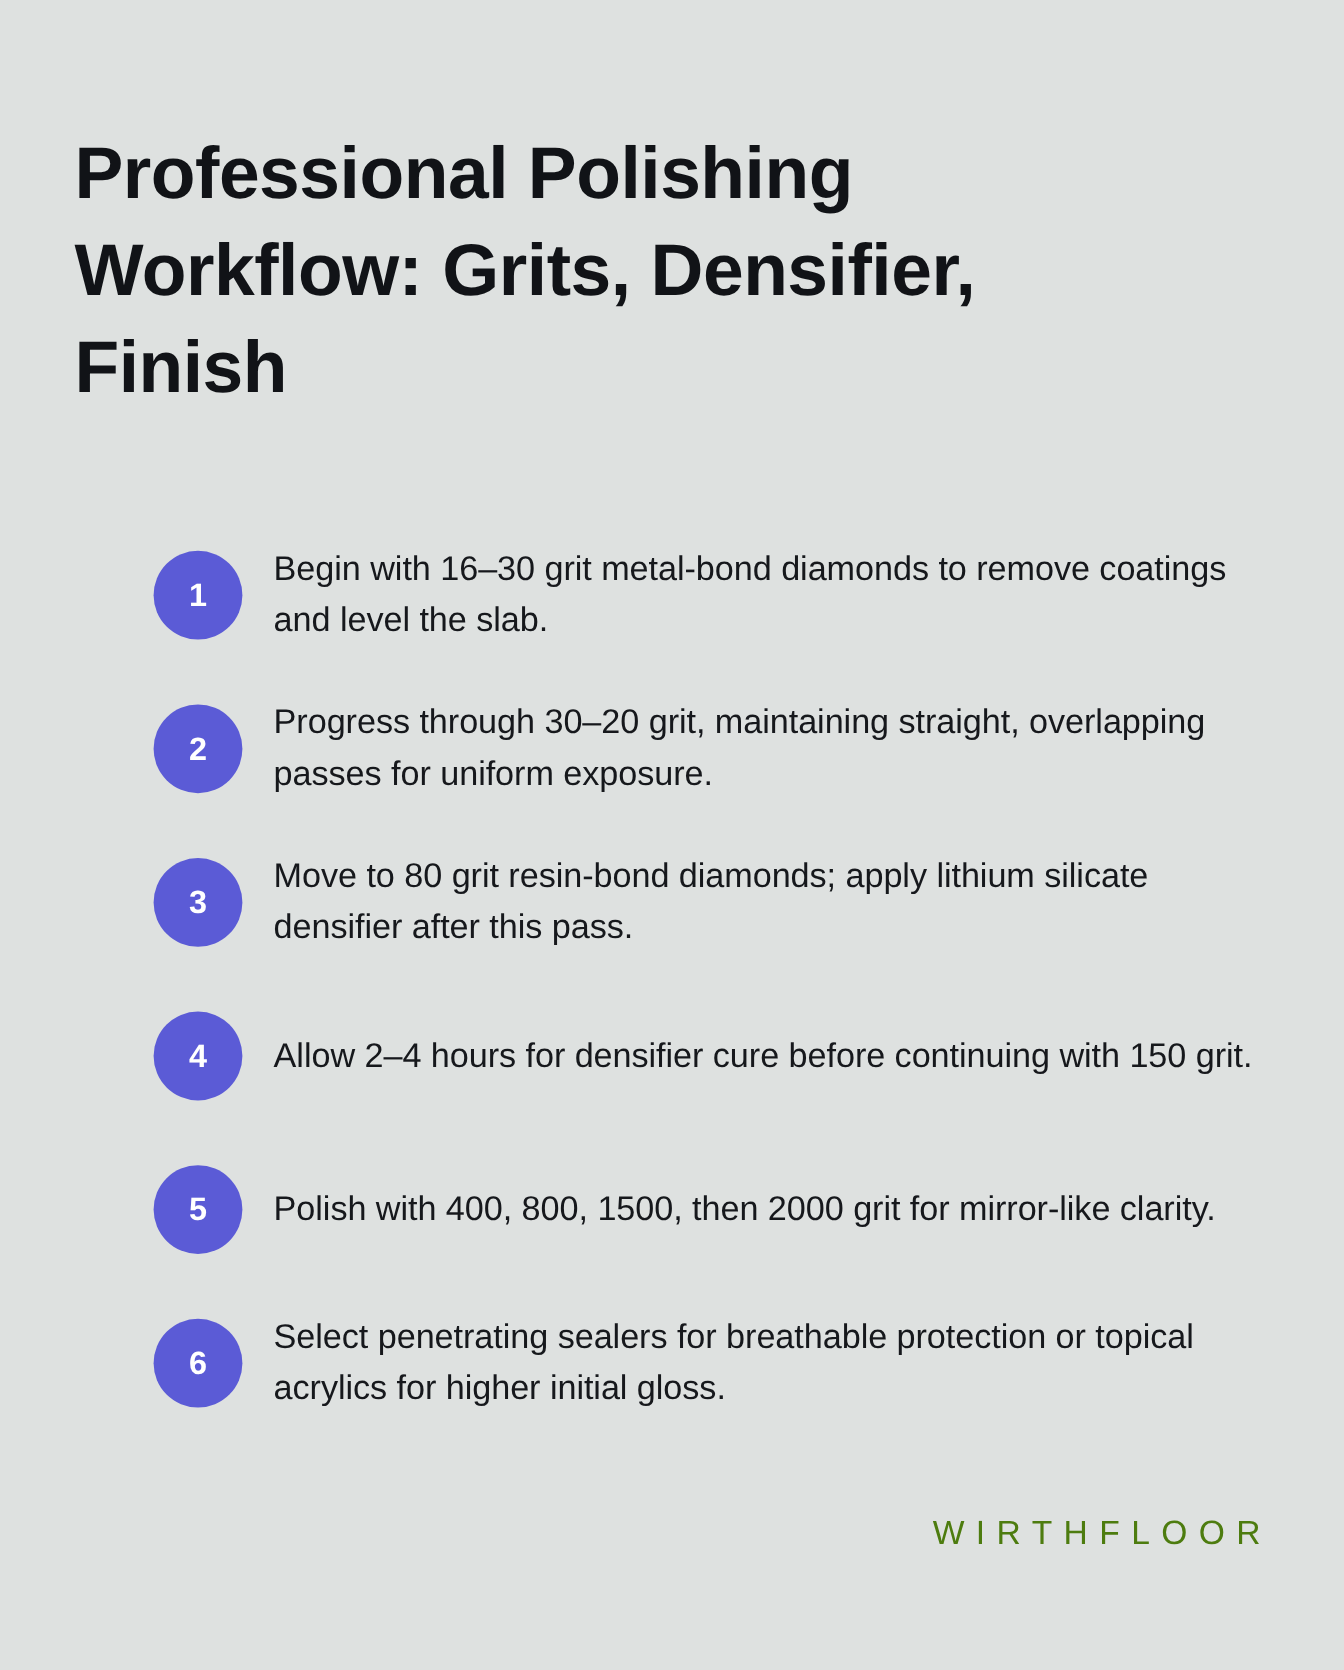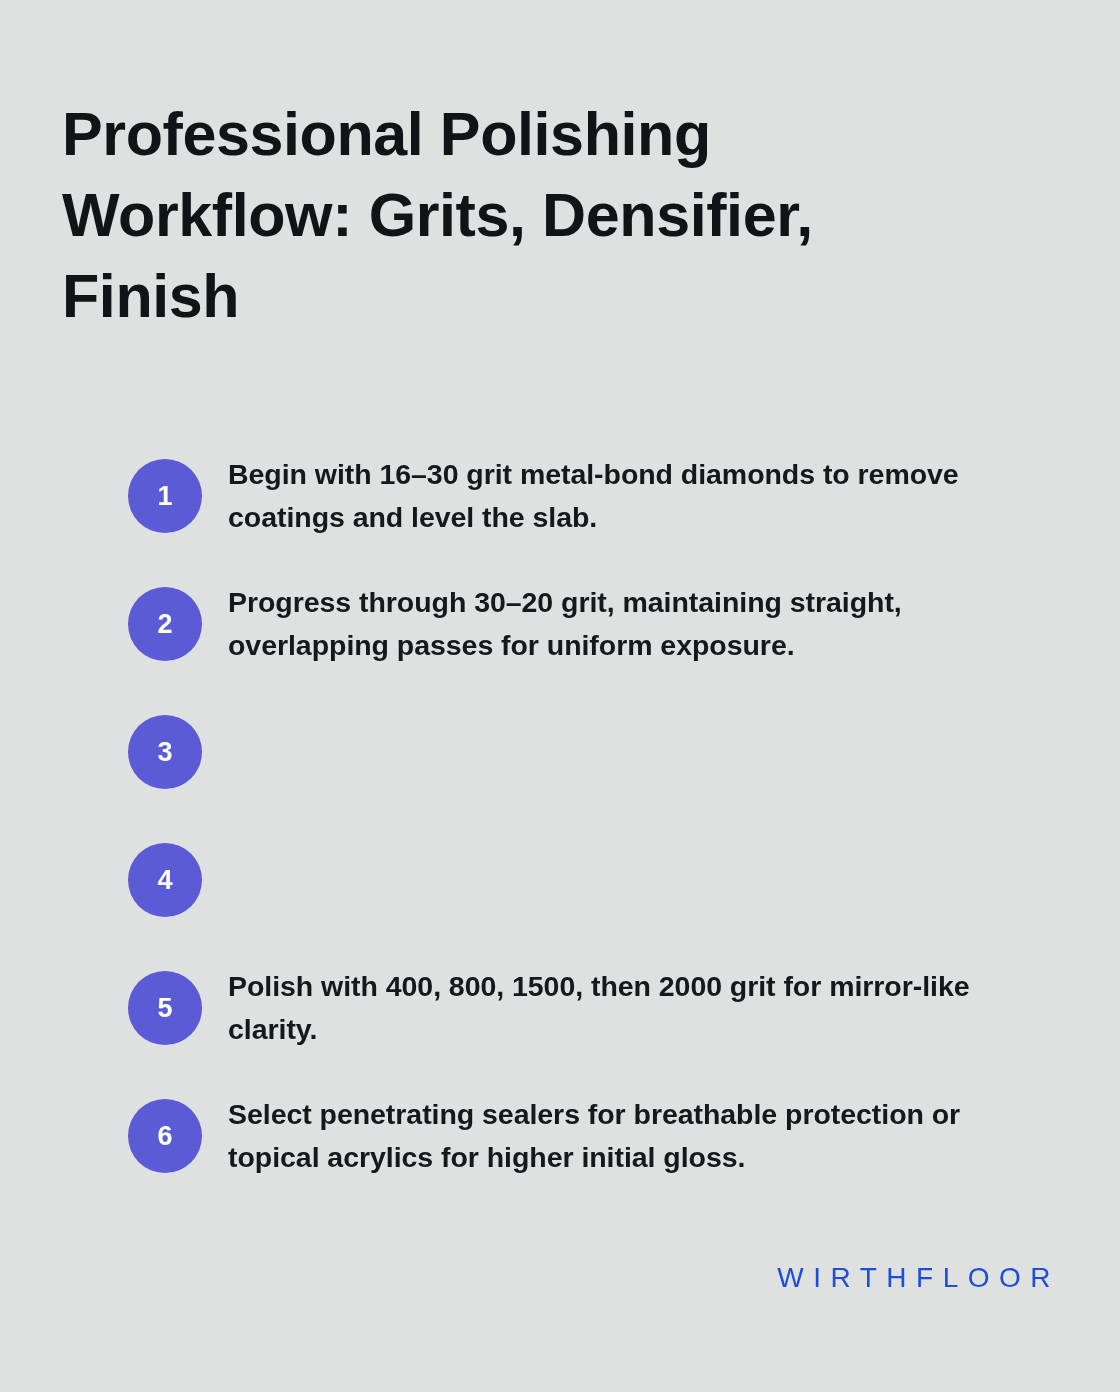--- a/index.html
+++ b/index.html
@@ -20,21 +20,21 @@
     position: relative;
     width: 1120px;
     height: 1392px;
     box-sizing: border-box;
   }
 
   
   .title-wrap {
     position: absolute;
     left: 62px;
-    top: 94px;
+    top: 104px;
     width: 900px;
   }
   .poster-title {
     margin: 0;
     font-family: "Liberation Sans", sans-serif;
     font-size: 61px;
     font-weight: 700;
     line-height: 81px;
     letter-spacing: -0.4px;
     color: #111317;
@@ -70,42 +70,42 @@
     font-family: "Liberation Sans", sans-serif;
     font-size: 27px;
     font-weight: 700;
     line-height: 1;
     user-select: none;
   }
   .step-text {
     flex: 1 1 auto;
     font-family: "Liberation Sans", sans-serif;
     font-size: 28.5px;
-    font-weight: 700;
+    font-weight: 400;
     line-height: 43px;
     color: #16181c;
     letter-spacing: -0.05px;
     max-width: 832px;
   }
 
   
   .footer {
     position: absolute;
     right: 60px;
     top: 1262px;
     display: flex;
     align-items: center;
     justify-content: flex-end;
   }
   .logo-text {
     font-family: "Liberation Sans", sans-serif;
     font-size: 28px;
     font-weight: 400;
     letter-spacing: 9.5px;
-    color: #1d4ed8;
+    color: #4d7c0f;
     white-space: nowrap;
   }
 </style>
 </head>
 <body>
 
 <div class="poster">
 
   <div class="title-wrap">
     <h1 class="poster-title">Professional Polishing Workflow: Grits, Densifier, Finish</h1>
@@ -118,24 +118,26 @@
       <div class="step-text">Begin with 16–30 grit metal-bond diamonds to remove coatings and level the slab.</div>
     </div>
 
     <div class="step">
       <div class="badge">2</div>
       <div class="step-text">Progress through 30–20 grit, maintaining straight, overlapping passes for uniform exposure.</div>
     </div>
 
     <div class="step">
       <div class="badge">3</div>
+      <div class="step-text">Move to 80 grit resin-bond diamonds; apply lithium silicate densifier after this pass.</div>
     </div>
 
     <div class="step">
       <div class="badge">4</div>
+      <div class="step-text">Allow 2–4 hours for densifier cure before continuing with 150 grit.</div>
     </div>
 
     <div class="step">
       <div class="badge">5</div>
       <div class="step-text">Polish with 400, 800, 1500, then 2000 grit for mirror-like clarity.</div>
     </div>
 
     <div class="step">
       <div class="badge">6</div>
       <div class="step-text">Select penetrating sealers for breathable protection or topical acrylics for higher initial gloss.</div>

